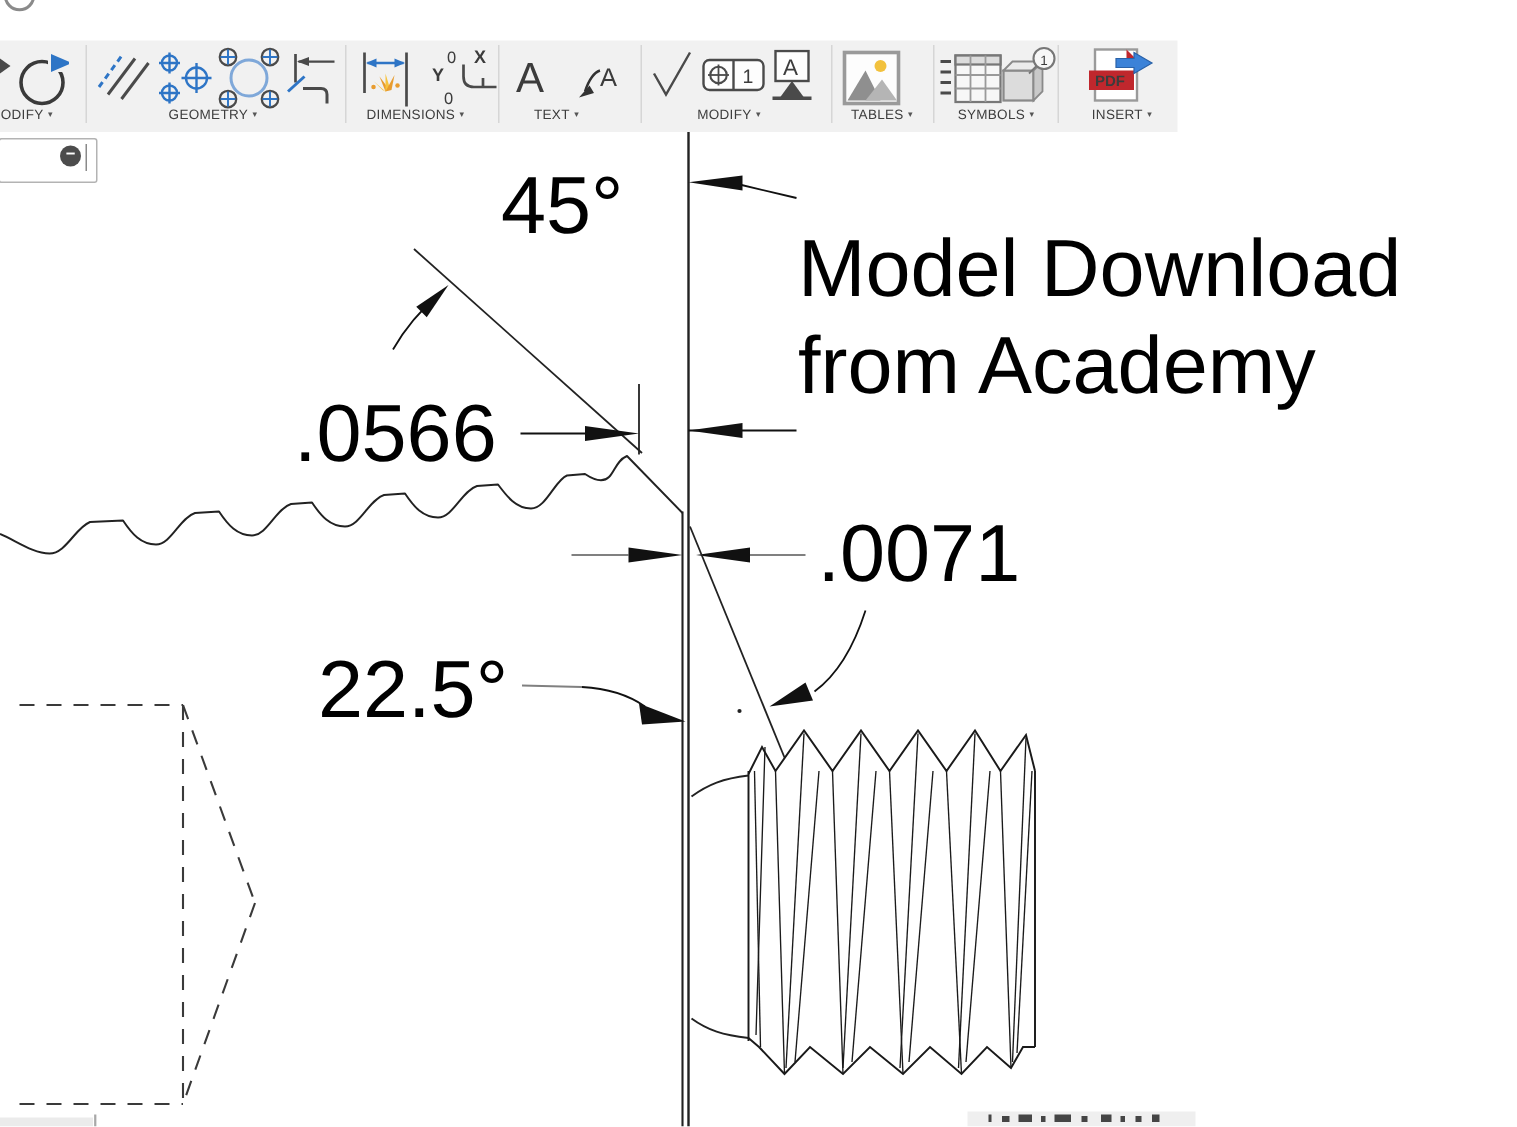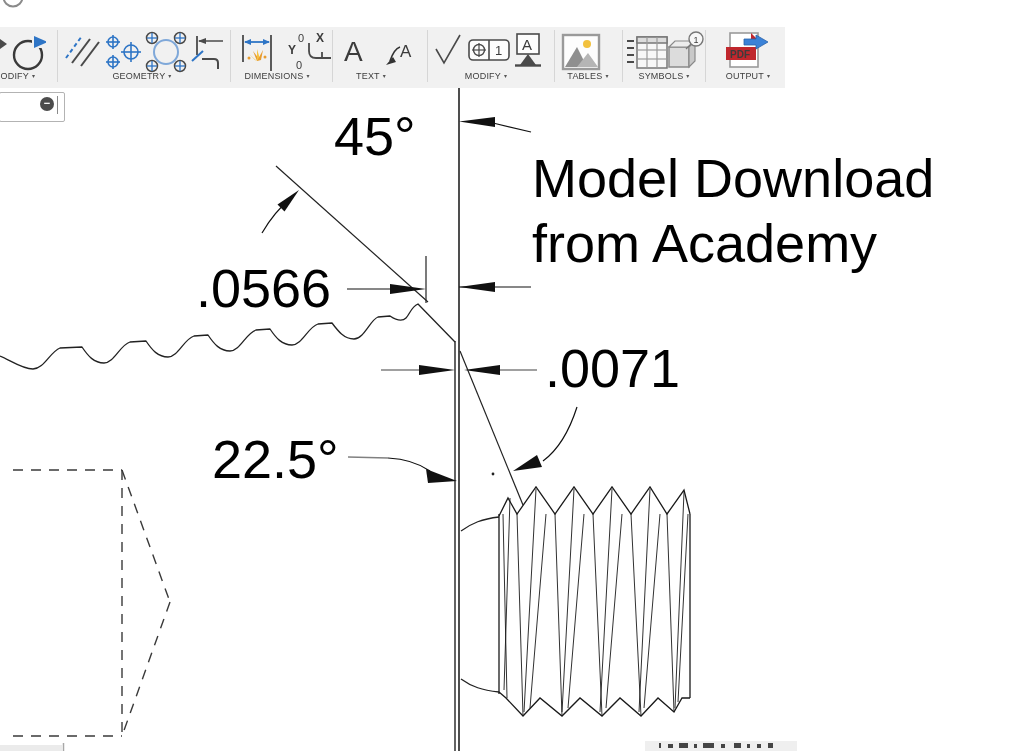--- a/index.html
+++ b/index.html
@@ -291,19 +291,19 @@
     <polygon points="22,8 34,8 34,4 46,11 34,18 34,14 22,14" fill="#3b82d8" stroke="#2a62a8" stroke-width="0.8"></polygon>
   </svg>
 
   <div class="grp-label" style="left:14px"><span>MODIFY</span><span class="caret">▾</span></div>
   <div class="grp-label" style="left:142px"><span>GEOMETRY</span><span class="caret">▾</span></div>
   <div class="grp-label" style="left:277px"><span>DIMENSIONS</span><span class="caret">▾</span></div>
   <div class="grp-label" style="left:371px"><span>TEXT</span><span class="caret">▾</span></div>
   <div class="grp-label" style="left:486px"><span>MODIFY</span><span class="caret">▾</span></div>
   <div class="grp-label" style="left:588px"><span>TABLES</span><span class="caret">▾</span></div>
   <div class="grp-label" style="left:664px"><span>SYMBOLS</span><span class="caret">▾</span></div>
-  <div class="grp-label" style="left:748px"><span>OUTPUT</span><span class="caret">▾</span></div>
+  <div class="grp-label" style="left:748px"><span>INSERT</span><span class="caret">▾</span></div>
 </div>
 
 <div id="panel" class="abs">
   <div class="circle">−</div>
   <div class="bar"></div>
 </div>
 
 </body></html>

